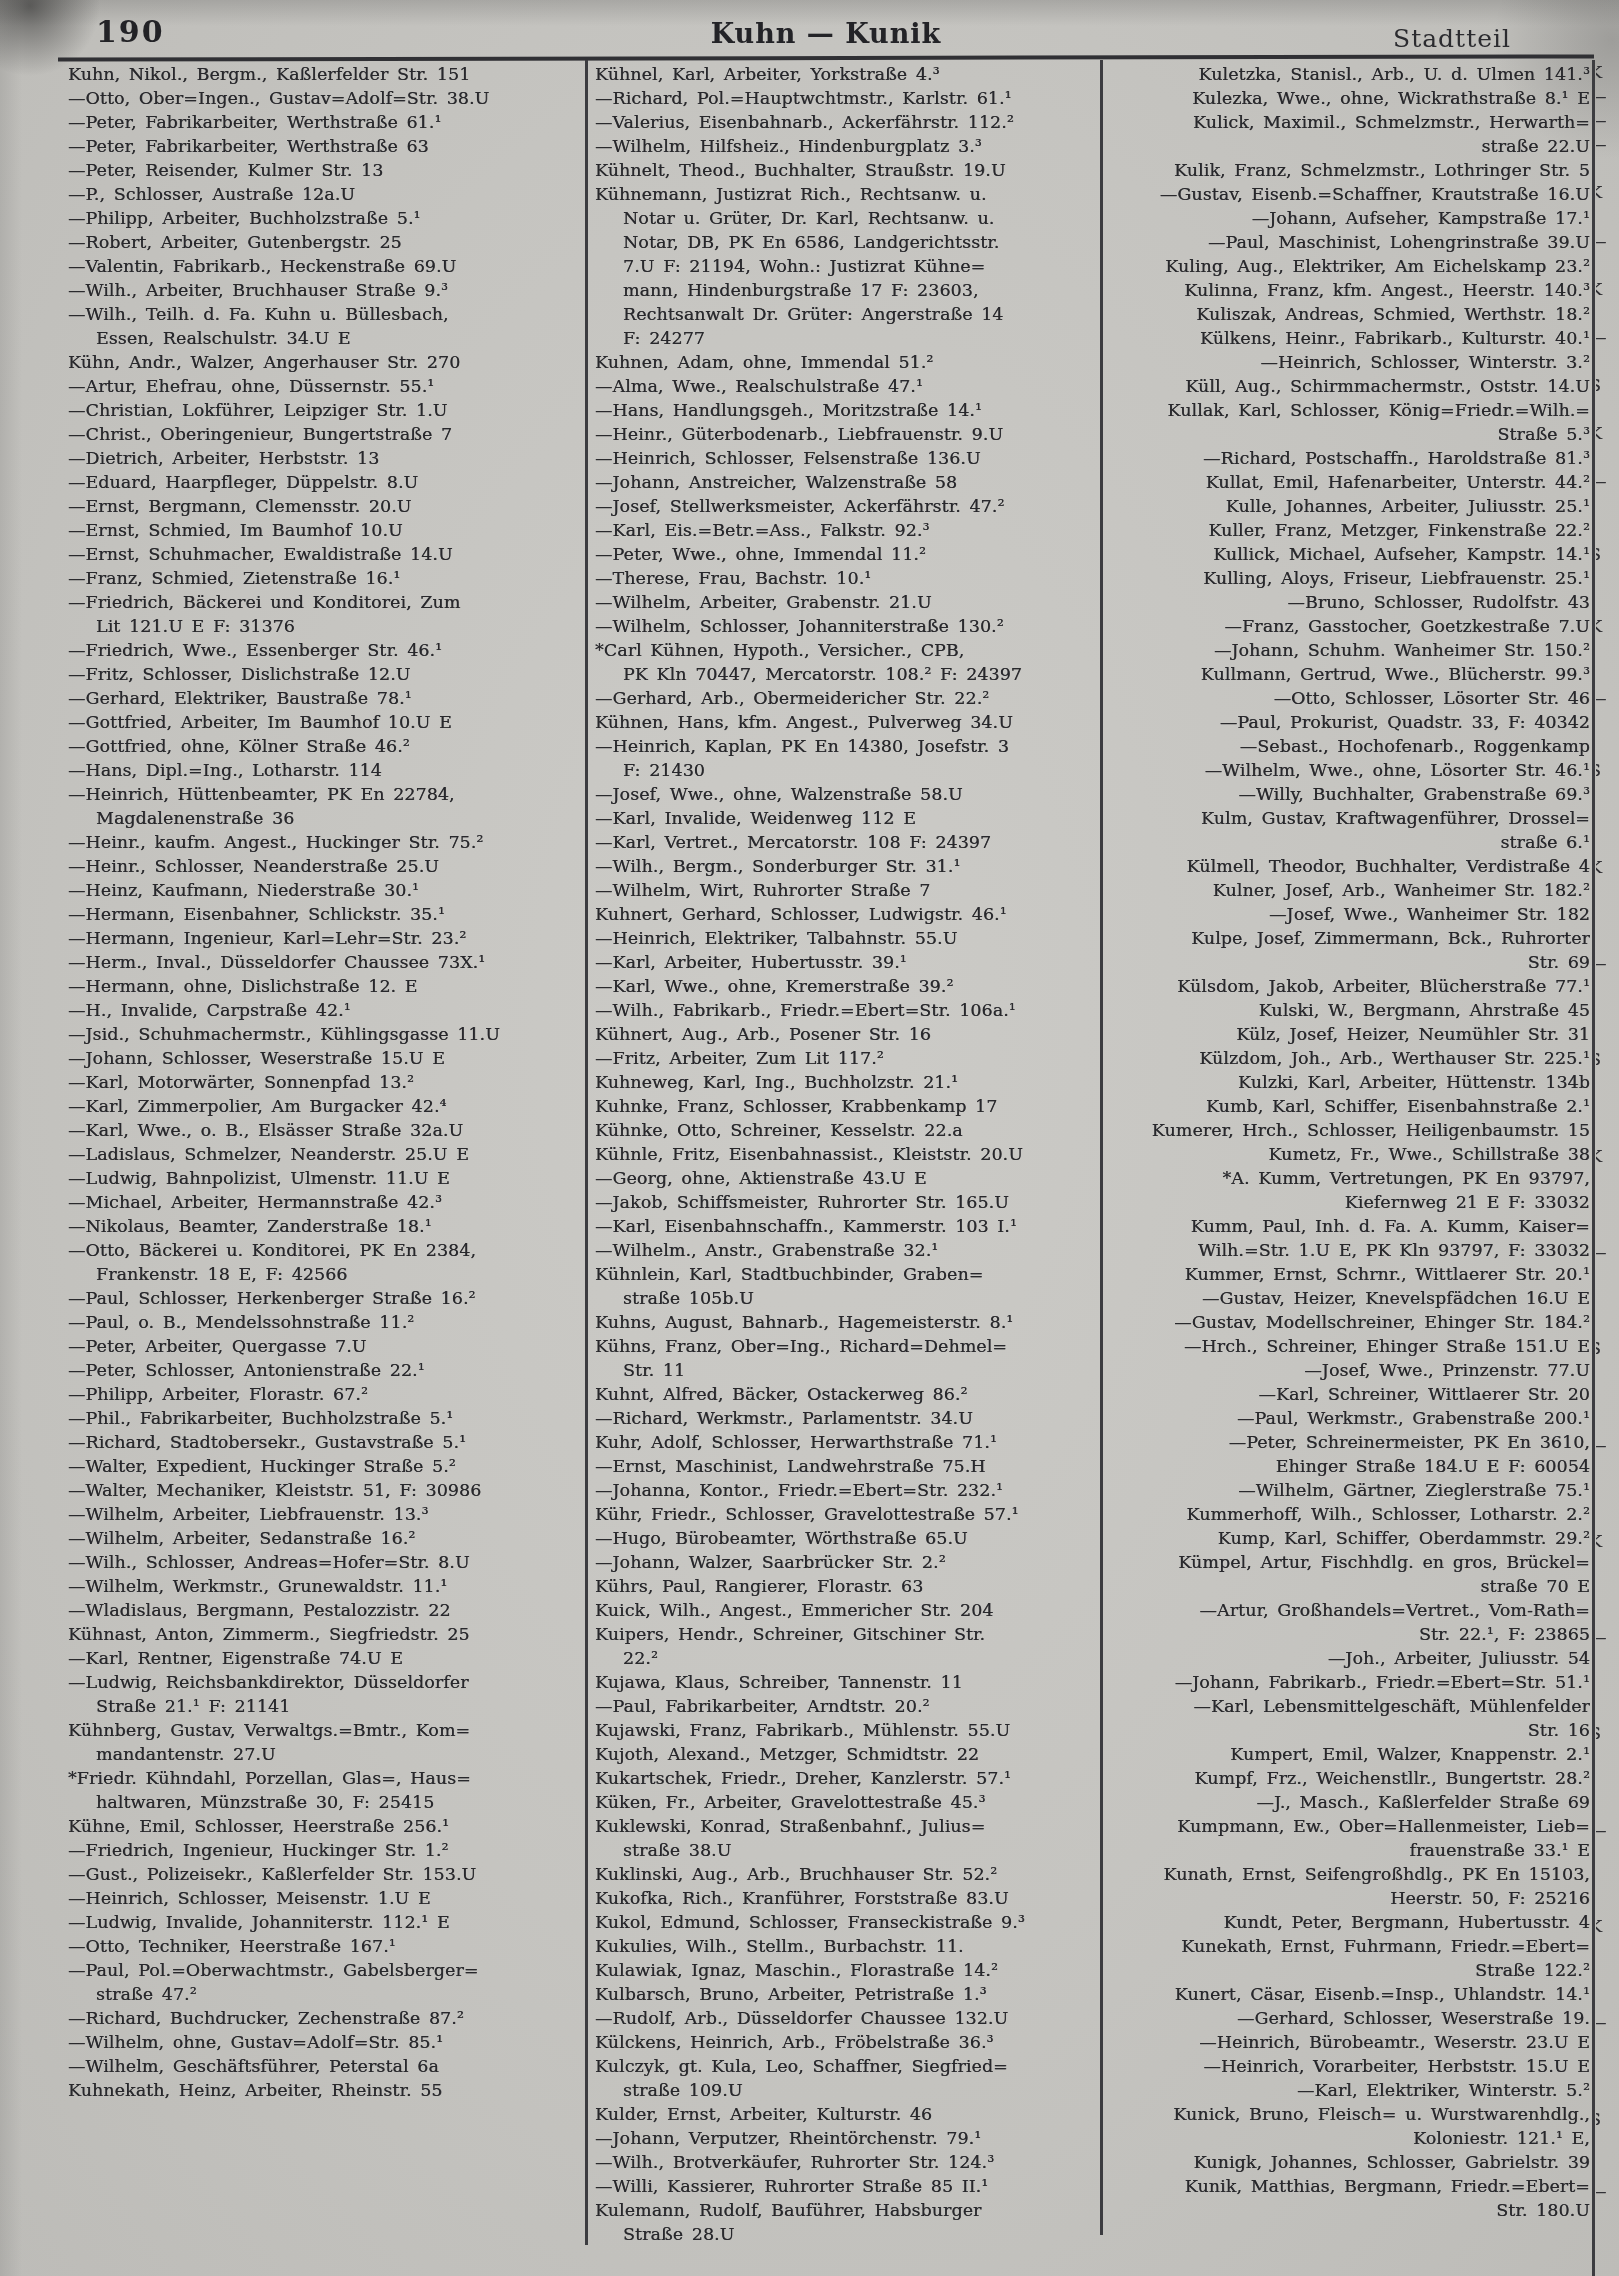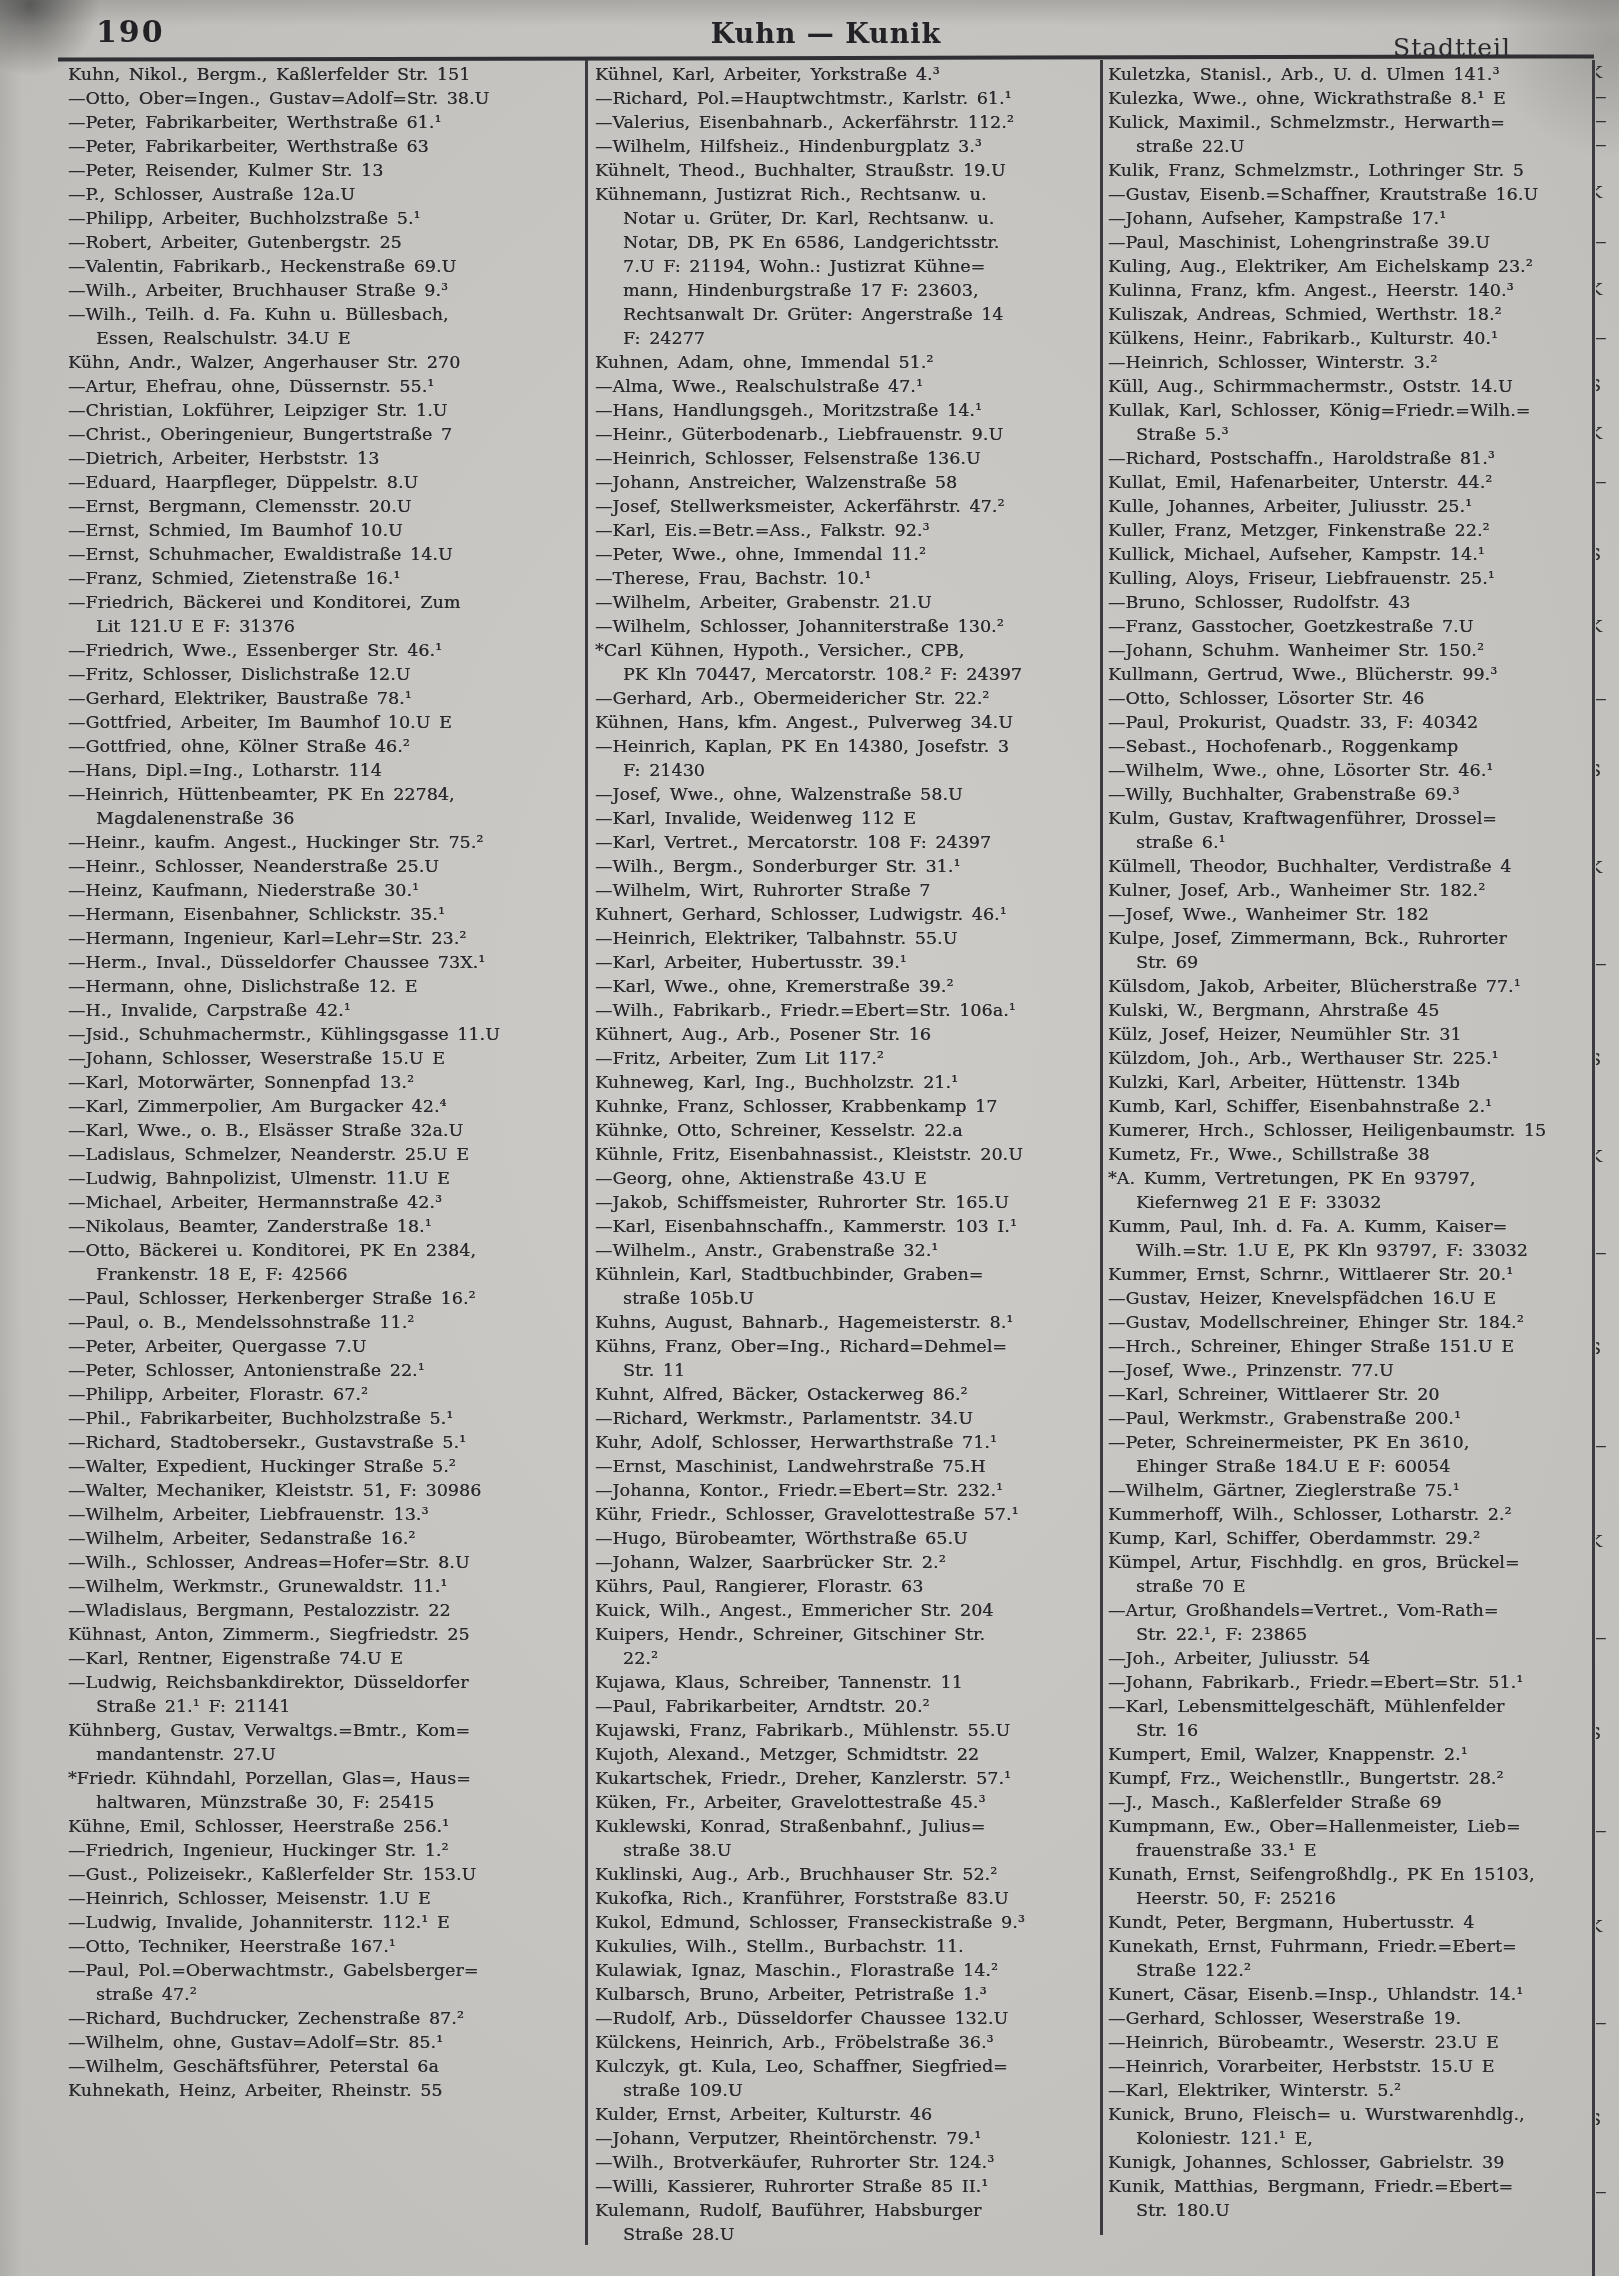--- a/index.html
+++ b/index.html
@@ -19,38 +19,38 @@
   }
   .pageno{
     position:absolute;left:96px;top:14px;font-size:30px;font-weight:bold;
     color:#222226;letter-spacing:2px;
   }
   .hdr-center{
     position:absolute;left:617px;top:18px;width:418px;text-align:center;
     font-size:27px;font-weight:bold;color:#232327;letter-spacing:1px;
   }
   .hdr-right{
-    position:absolute;left:1393px;top:24px;font-size:25px;color:#2b2b2f;letter-spacing:1px;margin-top:9px;
+    position:absolute;left:1393px;top:24px;font-size:25px;color:#2b2b2f;letter-spacing:1px;
   }
   .hrule{
     position:absolute;left:58px;top:56px;width:1536px;height:4px;background:#303034;
     transform:rotate(-0.12deg);
   }
   .vrule{position:absolute;width:2.5px;background:#3c3c40;}
   .vr1{left:585px;top:60px;height:2185px;}
   .vr2{left:1100px;top:60px;height:2175px;}
   .vr3{left:1592px;top:60px;height:2217px;}
   .col{
     position:absolute;top:62px;color:#28282c;font-size:17.4px;line-height:24px;
     word-spacing:3px;letter-spacing:0.1px;overflow:hidden;
     text-shadow:0.3px 0 0 rgba(40,40,44,.75);
   }
   .c1{left:68px;width:513px;height:2169px;}
   .c2{left:595px;width:501px;height:2199px;}
-  .c3{left:1108px;width:482px;height:2179px;}
+  .c3{left:1108px;width:482px;height:2179px;text-align:right;}
   .ln{white-space:nowrap;height:24px;}
   .ln.cont{padding-left:28px;}
   .ad{
     margin:14px 0 10px 0;text-align:center;color:#1d1d20;
   }
   .ad-title{
     font-family:"Liberation Sans", sans-serif;font-weight:bold;font-size:31px;
     line-height:36px;letter-spacing:1px;text-shadow:0.5px 0 0 rgba(20,20,20,.8);
   }
   .ad-sub{font-size:22px;line-height:25px;}

